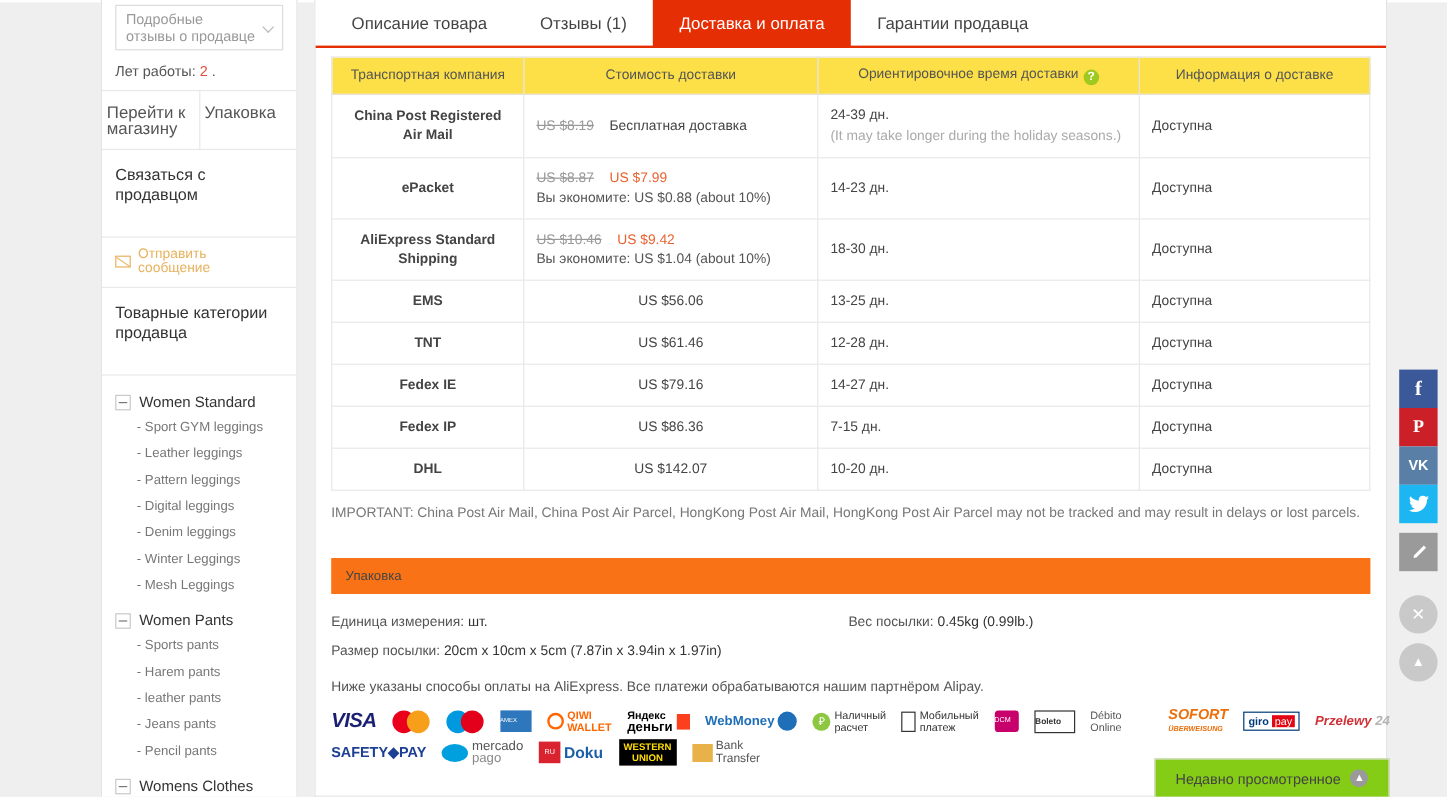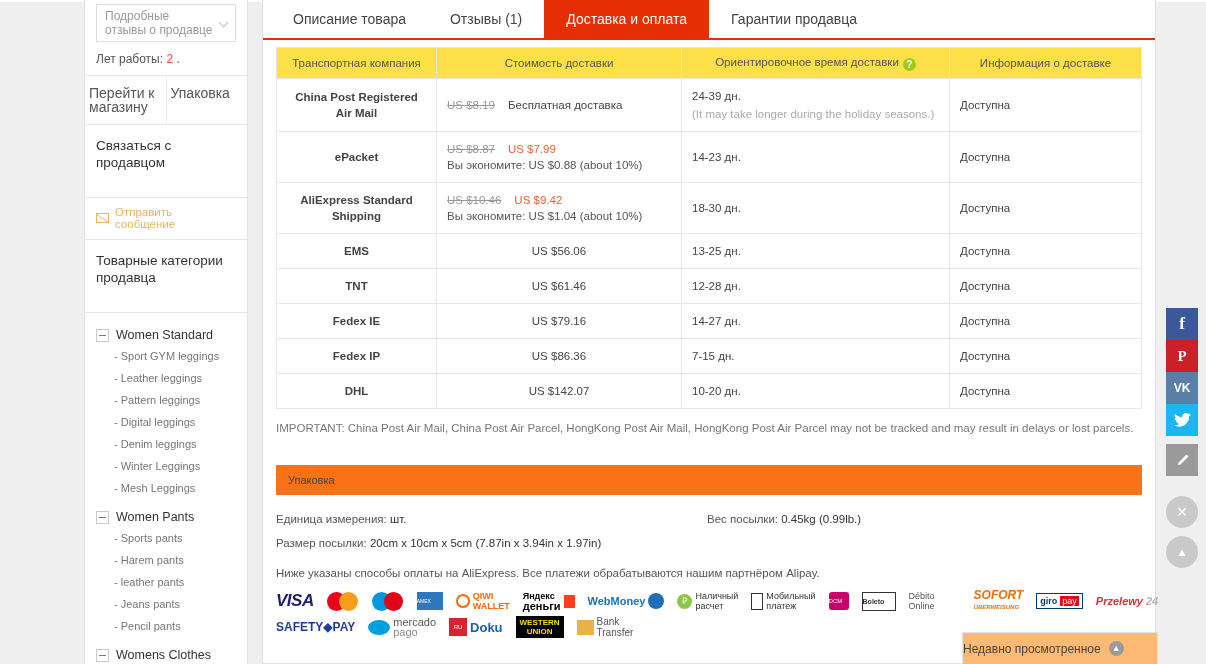--- a/index.html
+++ b/index.html
@@ -170,23 +170,23 @@
   .sq { width: 32px; height: 32px; display: flex; align-items: center;
         justify-content: center; color: #fff; cursor: pointer; }
   .rnd { width: 32px; height: 32px; border-radius: 50%;
          background: #c9c9c9; display: flex; align-items: center;
          justify-content: center; color: #fff; cursor: pointer; }
   .gap { height: 8px; }
 
   
   #recent {
     position: absolute; left: 962px; top: 632px;
-    width: 196px; height: 32px; background: #fdba74;
+    width: 196px; height: 32px; background: #84cc16;
     border: 1px solid #e0e0e0; border-bottom: none;
-    display: flex; align-items: center; 
+    display: flex; align-items: center; justify-content: center;
     gap: 8px; font-size: 12px; color: #444; cursor: pointer;
   }
   .up-badge {
     width: 15px; height: 15px; border-radius: 50%; background: #9a9a9a;
     color: #fff; font-size: 9px; line-height: 15px; text-align: center;
   }
   .topbar { position:absolute; left:0; top:-4px; width:1206px; height:6px; background:#fff; }
 </style>
 </head>
 <body>

